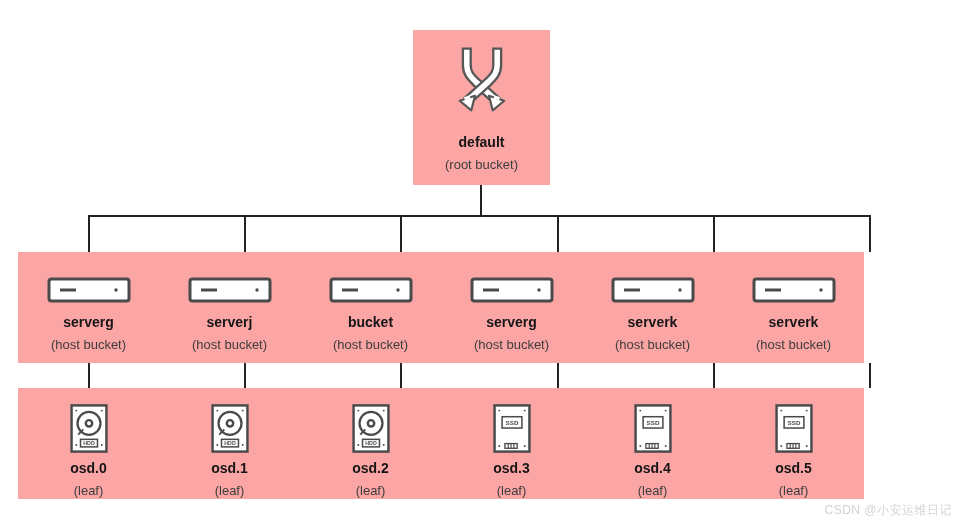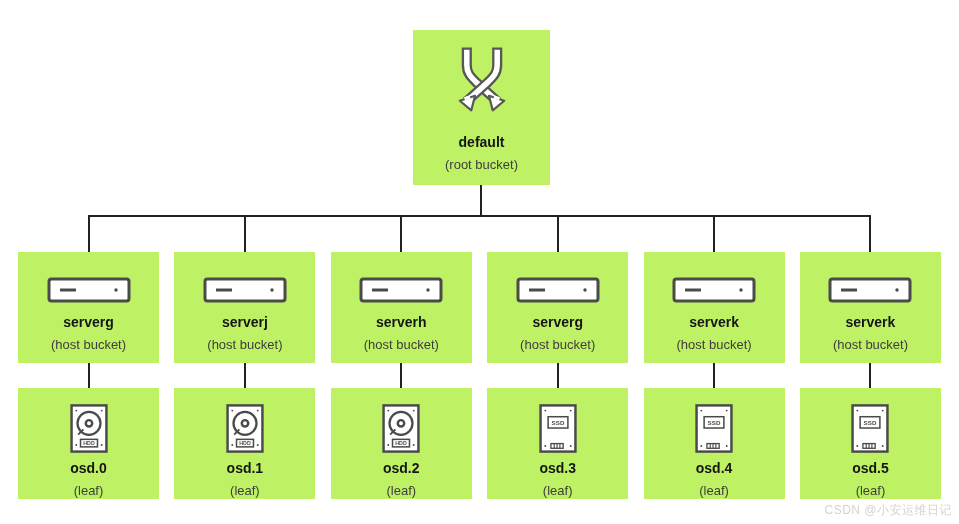--- a/index.html
+++ b/index.html
@@ -5,38 +5,38 @@
   html,body{margin:0;padding:0;}
   body{
     width:959px;height:524px;position:relative;overflow:hidden;
     background:#ffffff;
     font-family:"Liberation Sans","DejaVu Sans",sans-serif;
   }
   .stage{position:absolute;inset:0;}
 
   
   .node{
-    background:#bef264;
+    background:#fca5a5;
     display:flex;flex-direction:column;align-items:center;
     box-sizing:border-box;text-align:center;
   }
   .node .name{font-weight:bold;font-size:14px;color:#151515;line-height:16px;}
   .node .sub{font-size:13px;color:#3d3d3d;line-height:16px;margin-top:7px;}
 
   
   .root-node{
     position:absolute;left:413px;top:30px;width:137px;height:155px;
     padding-top:16px;
   }
   .root-node .shuffle{margin-bottom:14px;}
 
   
   .row{
     position:absolute;left:18px;width:923px;height:111px;
-    display:flex;justify-content:space-between;
+    display:flex;
   }
   .row.hosts{top:252px;}
   .row.leaves{top:388px;}
   .row .node{width:141px;height:111px;}
   .node.host{padding-top:25px;}
   .node.host svg{margin-bottom:11px;}
   .node.leaf{padding-top:16px;}
   .node.leaf svg{margin-bottom:7px;}
 
   
@@ -149,21 +149,21 @@
       <svg width="84" height="26" viewBox="0 0 84 26">
           <use href="#def-server"></use>
         </svg>
       <div class="name">serverj</div>
       <div class="sub">(host bucket)</div>
     </div>
     <div class="node host">
       <svg width="84" height="26" viewBox="0 0 84 26">
           <use href="#def-server"></use>
         </svg>
-      <div class="name">serverh</div>
+      <div class="name">bucket</div>
       <div class="sub">(host bucket)</div>
     </div>
     <div class="node host">
       <svg width="84" height="26" viewBox="0 0 84 26">
           <use href="#def-server"></use>
         </svg>
       <div class="name">serverg</div>
       <div class="sub">(host bucket)</div>
     </div>
     <div class="node host">

